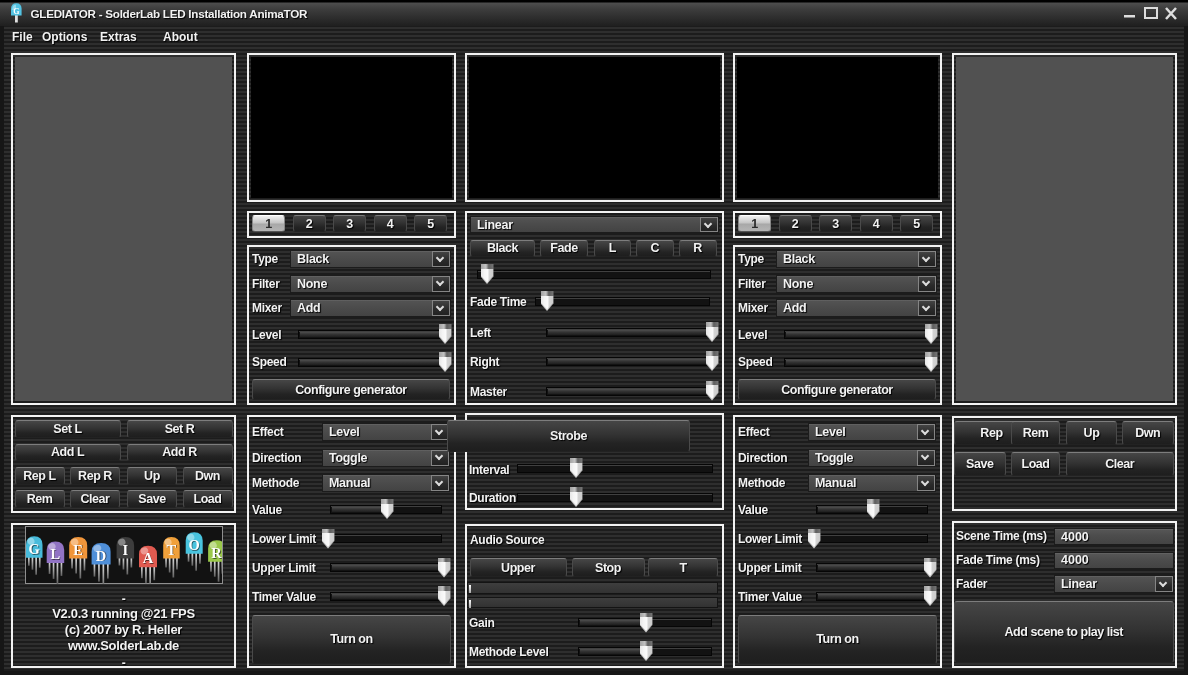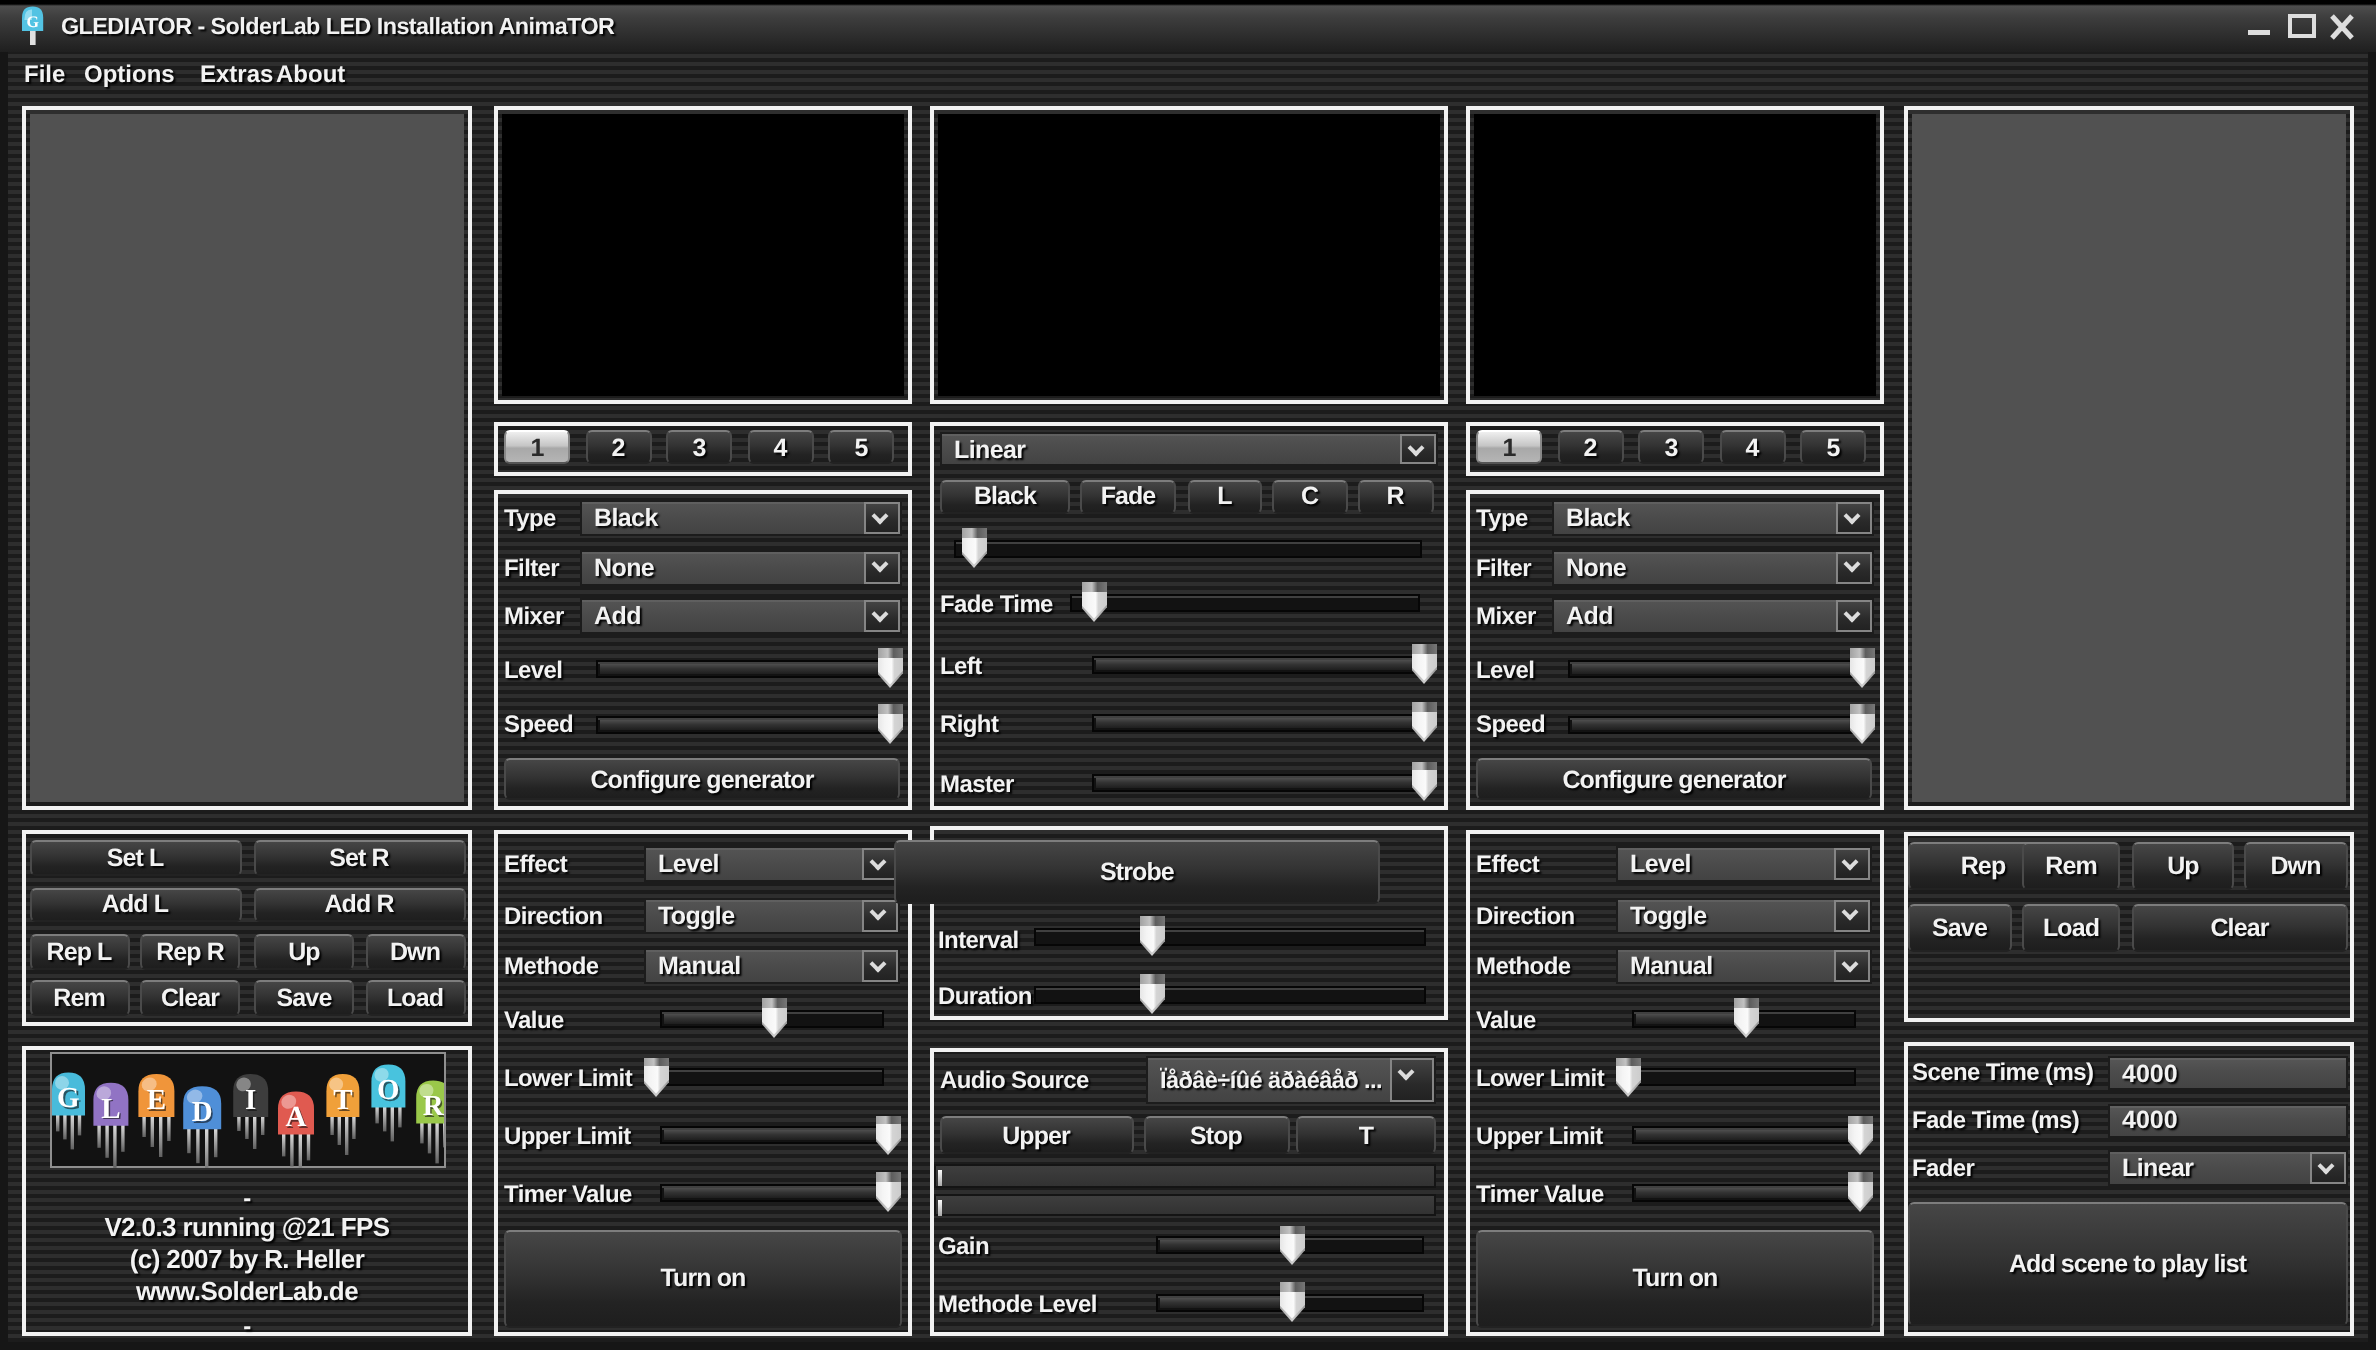--- a/index.html
+++ b/index.html
@@ -53,21 +53,21 @@
 <svg id="appicon" style="position:absolute;left:8px;top:2px" width="20" height="22" viewBox="0 0 20 22">
 <rect x="7" y="11" width="2.8" height="9.5" fill="#e0e0e0"></rect>
 <path d="M3 13.5 L3 6.8 Q3 1.2 8.3 1.2 Q13.6 1.2 13.6 6.8 L13.6 13.5 Z" fill="#53c3e3"></path>
 <path d="M4.2 8 Q4.2 2.8 7.6 2.8 L8 2.8 L8 8 Z" fill="#9fe0f2" opacity="0.85"></path>
 <text x="8.4" y="11.5" font-size="8" font-weight="bold" fill="#fff" text-anchor="middle" font-family="Liberation Serif,serif">G</text>
 </svg>
 <div id="title">GLEDIATOR - SolderLab LED Installation AnimaTOR</div>
 <div class="menu" style="left:12px">File</div>
 <div class="menu" style="left:42px">Options</div>
 <div class="menu" style="left:100px">Extras</div>
-<div class="menu" style="left:138px">About</div>
+<div class="menu" style="left:163px">About</div>
 <svg id="wctl" style="position:absolute;left:1120px;top:4px" width="62" height="18" viewBox="0 0 62 18">
 <rect x="4" y="11" width="11" height="2.5" fill="#ddd"></rect>
 <rect x="25" y="4" width="12" height="10" fill="none" stroke="#ddd" stroke-width="2"></rect>
 <path d="M46 4 L56 15 M56 4 L46 15" stroke="#ddd" stroke-width="2.5"></path>
 </svg>
 
 <div class="grp" style="left:11px;top:53px;width:225px;height:352px"></div>
 <div class="fill" style="left:15px;top:57px;width:217px;height:344px;background:#515151"></div>
 <div class="grp" style="left:951.5px;top:53px;width:225.5px;height:352px"></div>
 <div class="fill" style="left:955.5px;top:57px;width:217.5px;height:344px;background:#515151"></div>
@@ -429,24 +429,20 @@
       <span>Strobe</span>
     </div>
 <div class="lbl" style="left:469px;top:462.5px">Interval</div>
 <div class="track" style="left:517px;top:463.5px;width:196px"></div>
 <div class="thumb" style="left:569.5px;top:458px"></div>
 <div class="lbl" style="left:469px;top:491px">Duration</div>
 <div class="track" style="left:517px;top:492.5px;width:196px"></div>
 <div class="thumb" style="left:569.5px;top:487px"></div>
 
 <div class="lbl" style="left:470px;top:533px">Audio Source</div>
-<div class="dd" style="left:573px;top:528px;width:145px;height:24px">
-      <div class="txt" style="max-width:117px;overflow:hidden;font-size:11.8px">Ïåðâè÷íûé äðàéâåð ...</div>
-      <div class="arr" style="width:22px"></div>
-    </div>
 <div class="btn" style="left:469.5px;top:558px;width:97px;height:19px">
       <span>Upper</span>
     </div>
 <div class="btn" style="left:571.5px;top:558px;width:73px;height:19px">
       <span>Stop</span>
     </div>
 <div class="btn" style="left:648px;top:558px;width:70px;height:19px">
       <span>T</span>
     </div>
 <div class="meter" style="left:467px;top:581.5px;width:251px;height:12.5px">

